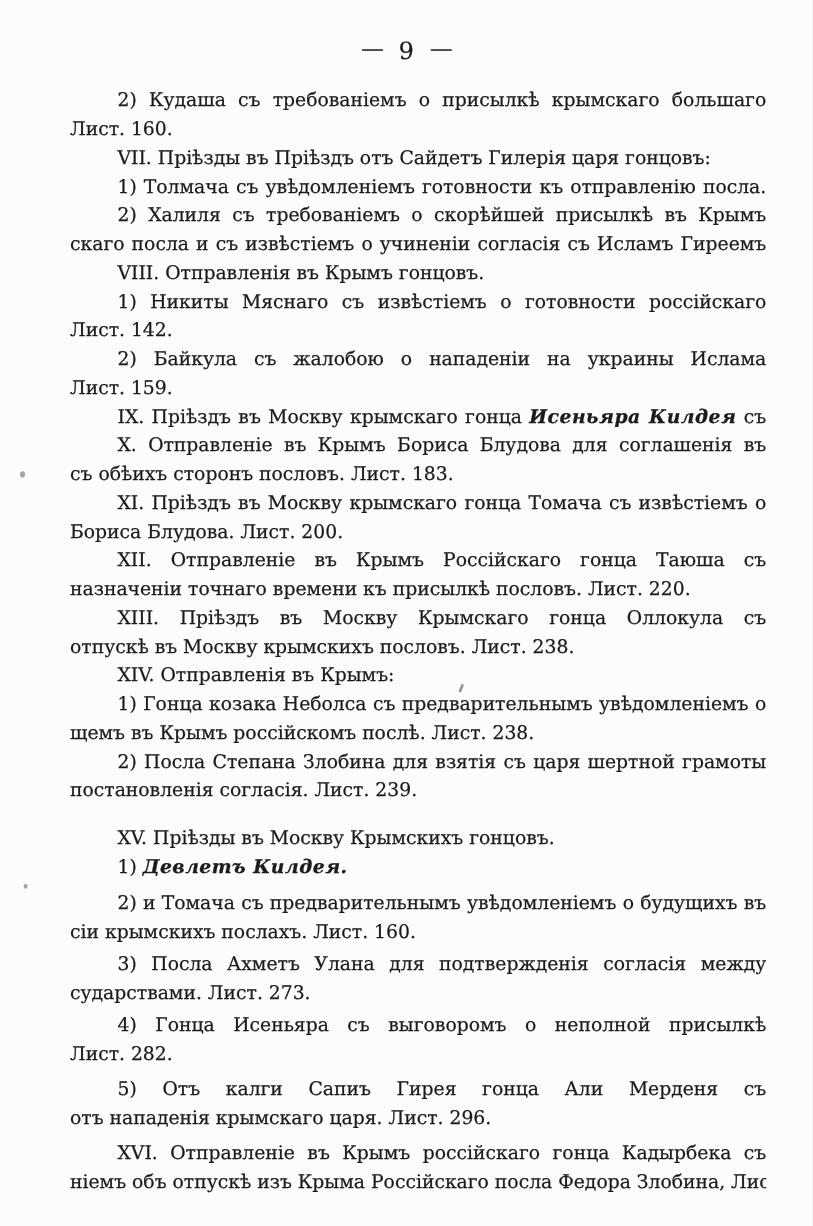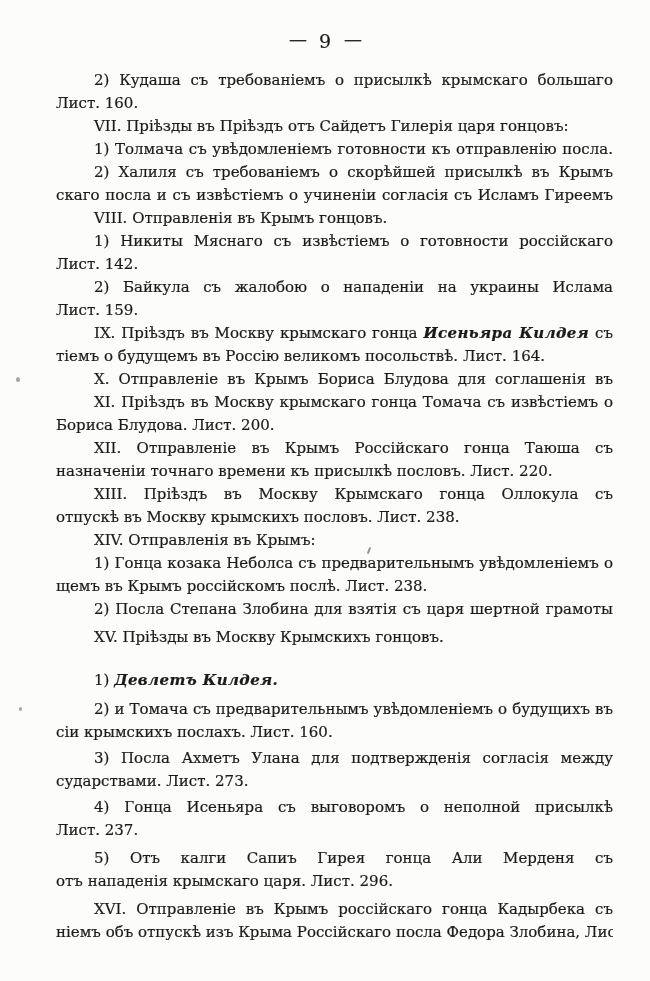--- a/index.html
+++ b/index.html
@@ -58,40 +58,41 @@
       <div class="line indent"><span>VII. Пріѣзды въ Пріѣздъ отъ Сайдетъ Гилерія царя гонцовъ:</span></div>
       <div class="line indent justify"><span>1) Толмача съ увѣдомленіемъ готовности къ отправленію посла. Лист. 112.</span></div>
       <div class="line indent justify"><span>2) Халиля съ требованіемъ о скорѣйшей присылкѣ въ Крымъ Россій-</span></div>
       <div class="line justify"><span>скаго посла и съ извѣстіемъ о учиненіи согласія съ Исламъ Гиреемъ Лист. 124.</span></div>
       <div class="line indent"><span>VIII. Отправленія въ Крымъ гонцовъ.</span></div>
       <div class="line indent justify"><span>1) Никиты Мяснаго съ извѣстіемъ о готовности россійскаго посла.</span></div>
       <div class="line"><span>Лист. 142.</span></div>
       <div class="line indent justify"><span>2) Байкула съ жалобою о нападеніи на украины Ислама царевича.</span></div>
       <div class="line"><span>Лист. 159.</span></div>
       <div class="line indent justify"><span>IX. Пріѣздъ въ Москву крымскаго гонца </span><span class="em">Исеньяра Килдея</span><span> съ извѣс-</span></div>
-      <div class="line"><span>тіемъ о будущемъ въ Россію великомъ посольствѣ. Лист. 164.</span></div>
       <div class="line indent justify"><span>X. Отправленіе въ Крымъ Бориса Блудова для соглашенія въ присылкѣ</span></div>
+      <div class="line"><span>съ обѣихъ сторонъ пословъ. Лист. 183.</span></div>
       <div class="line indent justify"><span>XI. Пріѣздъ въ Москву крымскаго гонца Томача съ извѣстіемъ о смерти</span></div>
       <div class="line"><span>Бориса Блудова. Лист. 200.</span></div>
       <div class="line indent justify"><span>XII. Отправленіе въ Крымъ Россійскаго гонца Таюша съ грамотами о</span></div>
       <div class="line"><span>назначеніи точнаго времени къ присылкѣ пословъ. Лист. 220.</span></div>
       <div class="line indent justify"><span>XIII. Пріѣздъ въ Москву Крымскаго гонца Оллокула съ извѣстіемъ объ</span></div>
       <div class="line"><span>отпускѣ въ Москву крымскихъ пословъ. Лист. 238.</span></div>
       <div class="line indent"><span>XIV. Отправленія въ Крымъ:</span></div>
       <div class="line indent justify"><span>1) Гонца козака Неболса съ предварительнымъ увѣдомленіемъ о буду-</span></div>
       <div class="line"><span>щемъ въ Крымъ россійскомъ послѣ. Лист. 238.</span></div>
       <div class="line indent justify"><span>2) Посла Степана Злобина для взятія съ царя шертной грамоты и для</span></div>
-      <div class="line indent" style="margin-top: 5px;"><span>XV. Пріѣзды въ Москву Крымскихъ гонцовъ.</span></div>
-      <div class="line indent" style="margin-top: 20px;"><span>1) </span><span class="em">Девлетъ Килдея.</span></div>
+      <div class="line"><span>постановленія согласія. Лист. 239.</span></div>
+      <div class="line indent" style="margin-top: 15px;"><span>XV. Пріѣзды въ Москву Крымскихъ гонцовъ.</span></div>
+      <div class="line indent" style="margin-top: 0;"><span>1) </span><span class="em">Девлетъ Килдея.</span></div>
       <div class="line indent justify" style="margin-top: 6px;"><span>2) и Томача съ предварительнымъ увѣдомленіемъ о будущихъ въ Рос-</span></div>
       <div class="line"><span>сіи крымскихъ послахъ. Лист. 160.</span></div>
       <div class="line indent justify" style="margin-top: 3px;"><span>3) Посла Ахметъ Улана для подтвержденія согласія между обоими го-</span></div>
       <div class="line"><span>сударствами. Лист. 273.</span></div>
       <div class="line indent justify" style="margin-top: 3px;"><span>4) Гонца Исеньяра съ выговоромъ о неполной присылкѣ поминковъ.</span></div>
-      <div class="line"><span>Лист. 237.</span></div>
+      <div class="line"><span>Лист. 282.</span></div>
       <div class="line indent justify" style="margin-top: 5px;"><span>5) Отъ калги Сапиъ Гирея гонца Али Мерденя съ предостереженіемъ</span></div>
       <div class="line"><span>отъ нападенія крымскаго царя. Лист. 296.</span></div>
       <div class="line indent justify" style="margin-top: 5px;"><span>XVI. Отправленіе въ Крымъ россійскаго гонца Кадырбека съ требова-</span></div>
       <div class="line"><span>ніемъ объ отпускѣ изъ Крыма Россійскаго посла Федора Злобина, Лист. 303.</span></div>
     </div>
 
   <div class="speck speck-1"></div>
   <div class="speck speck-2"></div>
   <div class="speck speck-3"></div>
 

